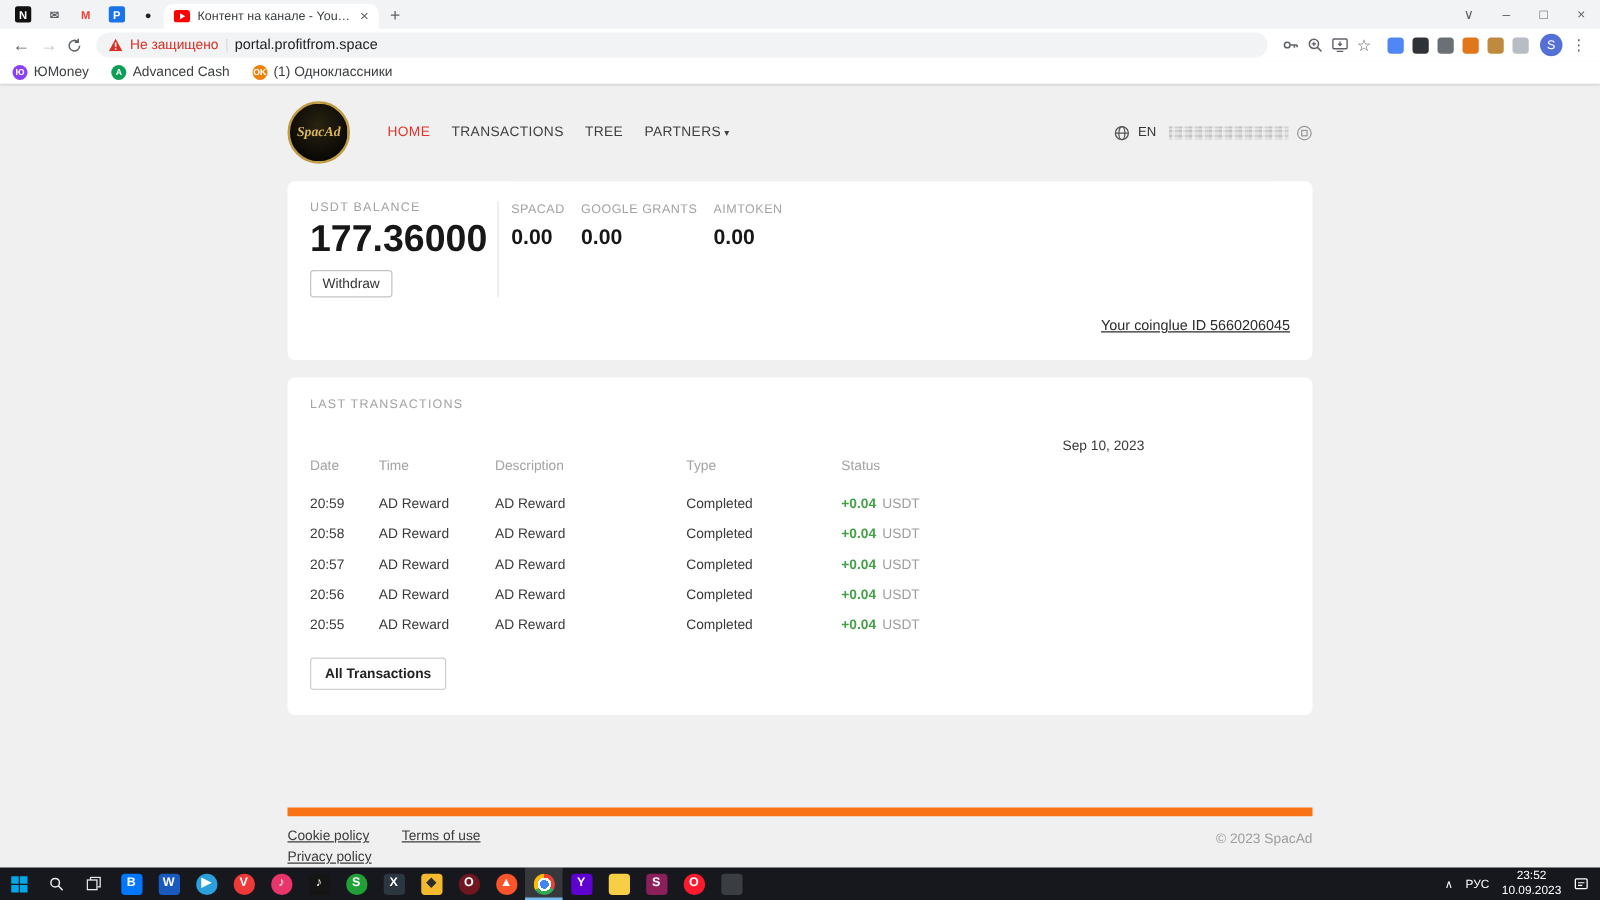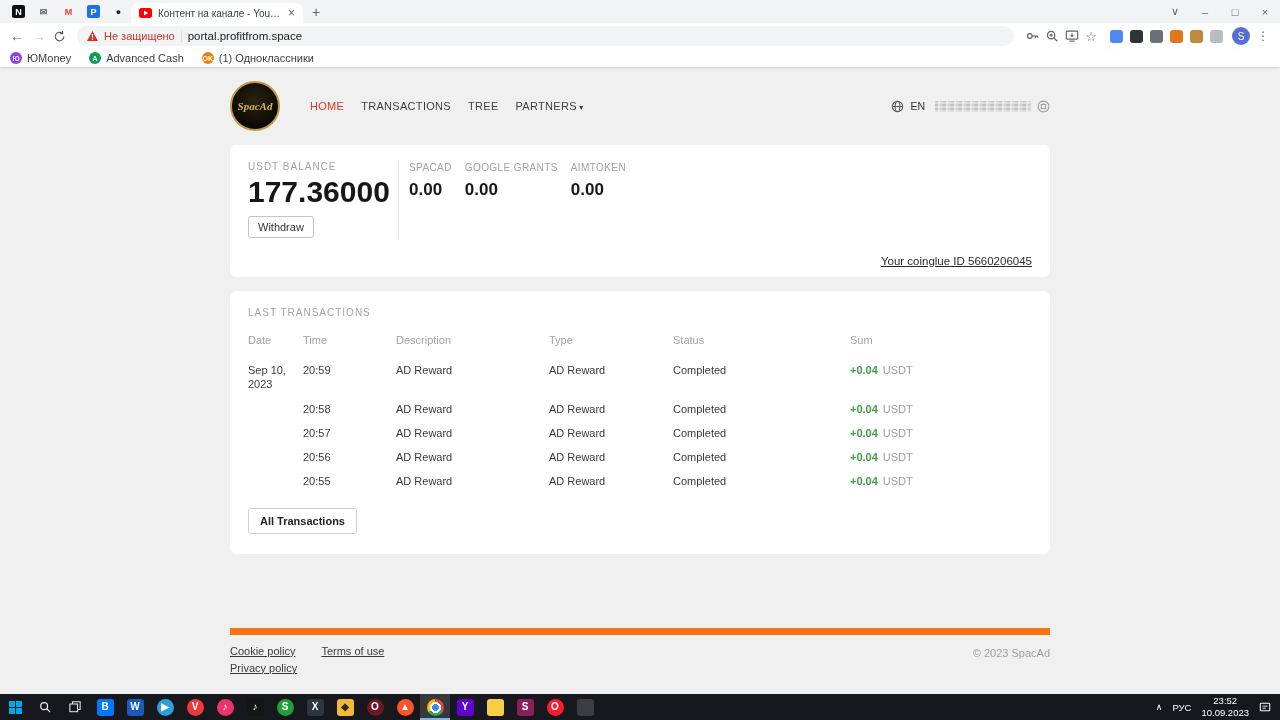--- a/index.html
+++ b/index.html
@@ -50,36 +50,36 @@
   .header-right { margin-left:auto; display:flex; align-items:center; gap:6px; }
   .lang { font-size:10.5px; color:#333; }
   .censored { width:96px; height:11px; border-radius:1px; margin-left:4px;
     background:
       repeating-linear-gradient(0deg, rgba(255,255,255,.4) 0 2px, rgba(0,0,0,0) 2px 4px),
       repeating-linear-gradient(90deg, #c3c3c3 0 3px, #e2e2e2 3px 5px, #cfcfcf 5px 8px); }
 
   .banner { height:24px; background:#fbd73e; border-radius:3px; display:flex; align-items:center; justify-content:center; font-size:12px; color:#3d3b2a; margin-bottom:10px; }
 
   .card { background:#fff; border-radius:6px; }
-  .balance-card { padding:16px 18px 10px; }
+  .balance-card { padding:16px 18px 21px; }
   .balance-row { display:flex; }
   .balance-left { width:132px; flex:none; }
   .section-label { font-size:10px; color:#a3a3a3; letter-spacing:1px; }
   .balance-value { font-size:30px; font-weight:bold; color:#171717; margin:3px 0 7px; white-space:nowrap; }
   .withdraw-btn { font-size:11px; color:#333; background:#fff; border:1px solid #c4c4c4; border-radius:3px; padding:4px 9px; cursor:pointer; font-family:inherit; }
   .v-divider { width:1px; background:#e6e6e6; margin-left:18px; }
   .tokens { display:flex; gap:13px; padding:1px 0 0 10px; }
   .token-label { font-size:10px; color:#a3a3a3; letter-spacing:.4px; white-space:nowrap; }
   .token-value { font-size:17px; font-weight:bold; color:#171717; margin-top:7px; }
   .coinglue { text-align:right; margin-top:17px; font-size:11.5px; }
   .coinglue a { color:#2b2b2b; cursor:pointer; }
 
   .tx-card { margin-top:14px; padding:16px 18px 20px; }
   .tx-table { display:grid; grid-template-columns:55px 93px 153px 124px 177px 1fr; margin-top:16px; font-size:11px; }
-  .th { color:#a3a3a3; padding-bottom:12px; }
+  .th { color:#a3a3a3; padding-bottom:12px;margin-top:22px; }
   .td { color:#3a3a3a; padding:5px 6px 5px 0; line-height:1.3; }
   .sum-cell .amt { color:#43a047; font-weight:bold; }
   .sum-cell .cur { color:#9e9e9e; margin-left:5px; }
   .all-btn { margin-top:14px; font-size:11px; font-weight:bold; color:#222; background:#fff; border:1px solid #cfcfcf; border-radius:3px; padding:6px 11px; cursor:pointer; font-family:inherit; }
 
   .site-footer { margin-top:74px; border-top:7px solid #f97316; padding-top:10px; display:flex; justify-content:space-between; align-items:flex-start; }
   .footer-links { display:flex; flex-wrap:wrap; width:185px; column-gap:26px; row-gap:5px; }
   .f-link { font-size:11px; color:#3a3a3a; text-decoration:underline; cursor:pointer; }
   .footer-copy { font-size:11px; color:#9e9e9e; padding-top:2px; }
 
@@ -271,21 +271,20 @@
     </div>
 
     <div class="container card tx-card">
       <div class="section-label">LAST TRANSACTIONS</div>
       <div class="tx-table" id="tx-table">
           <div class="th">Date</div>
           <div class="th">Time</div>
           <div class="th">Description</div>
           <div class="th">Type</div>
           <div class="th">Status</div>
-          <div class="th">Sum</div>
           <div class="td">Sep 10, 2023</div>
           <div class="td">20:59</div>
           <div class="td">AD Reward</div>
           <div class="td">AD Reward</div>
           <div class="td">Completed</div>
           <div class="td sum-cell"><span class="amt">+0.04</span><span class="cur">USDT</span></div>
           <div class="td"></div>
           <div class="td">20:58</div>
           <div class="td">AD Reward</div>
           <div class="td">AD Reward</div>

